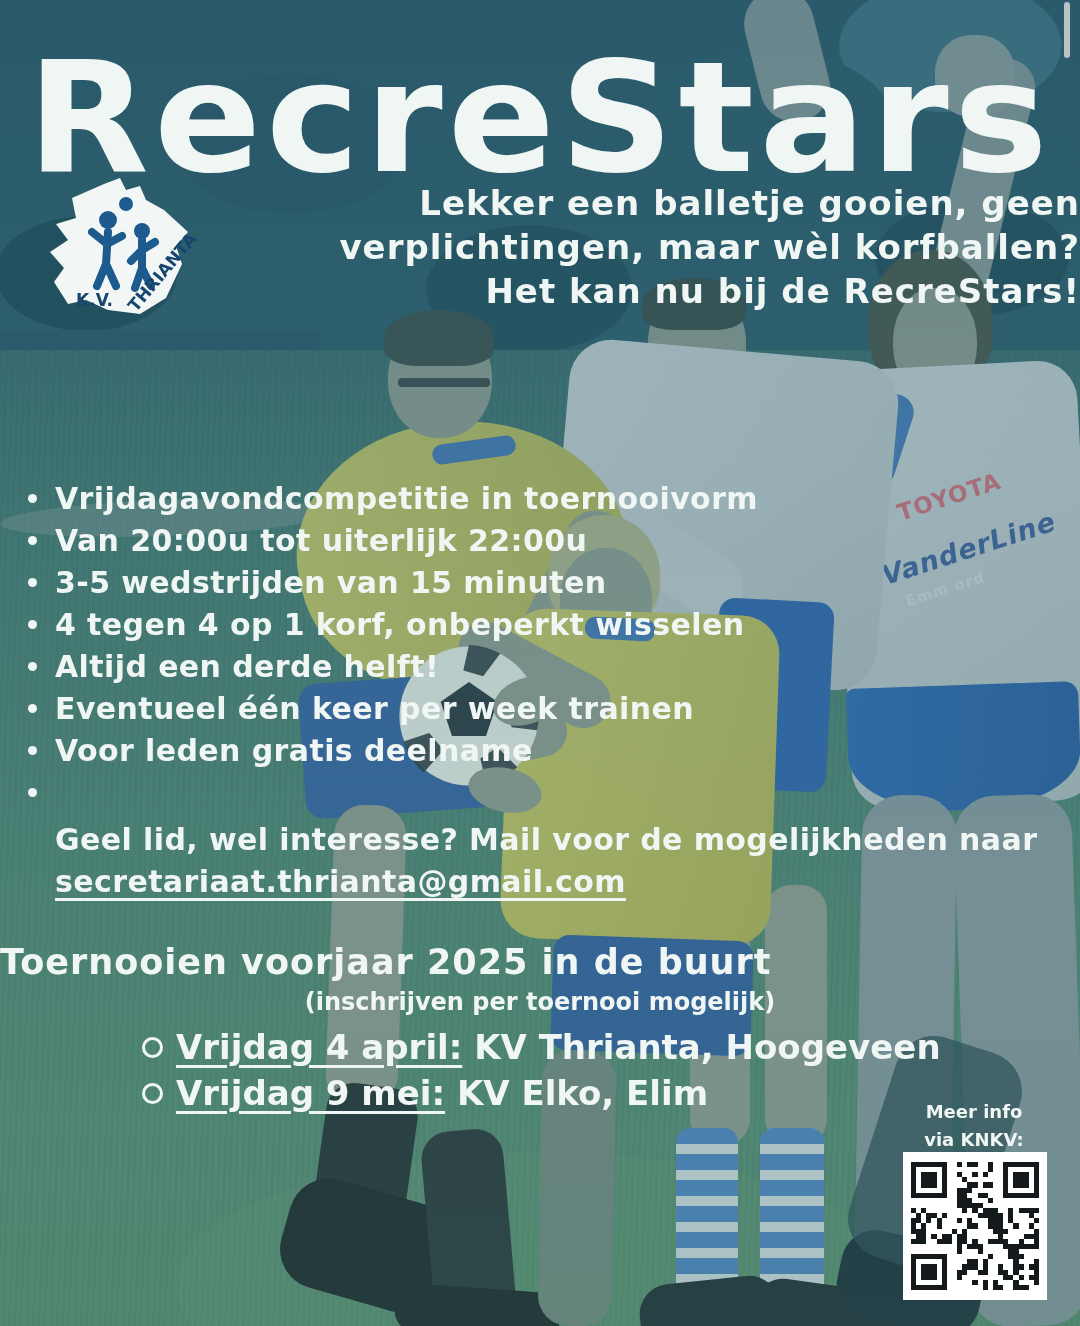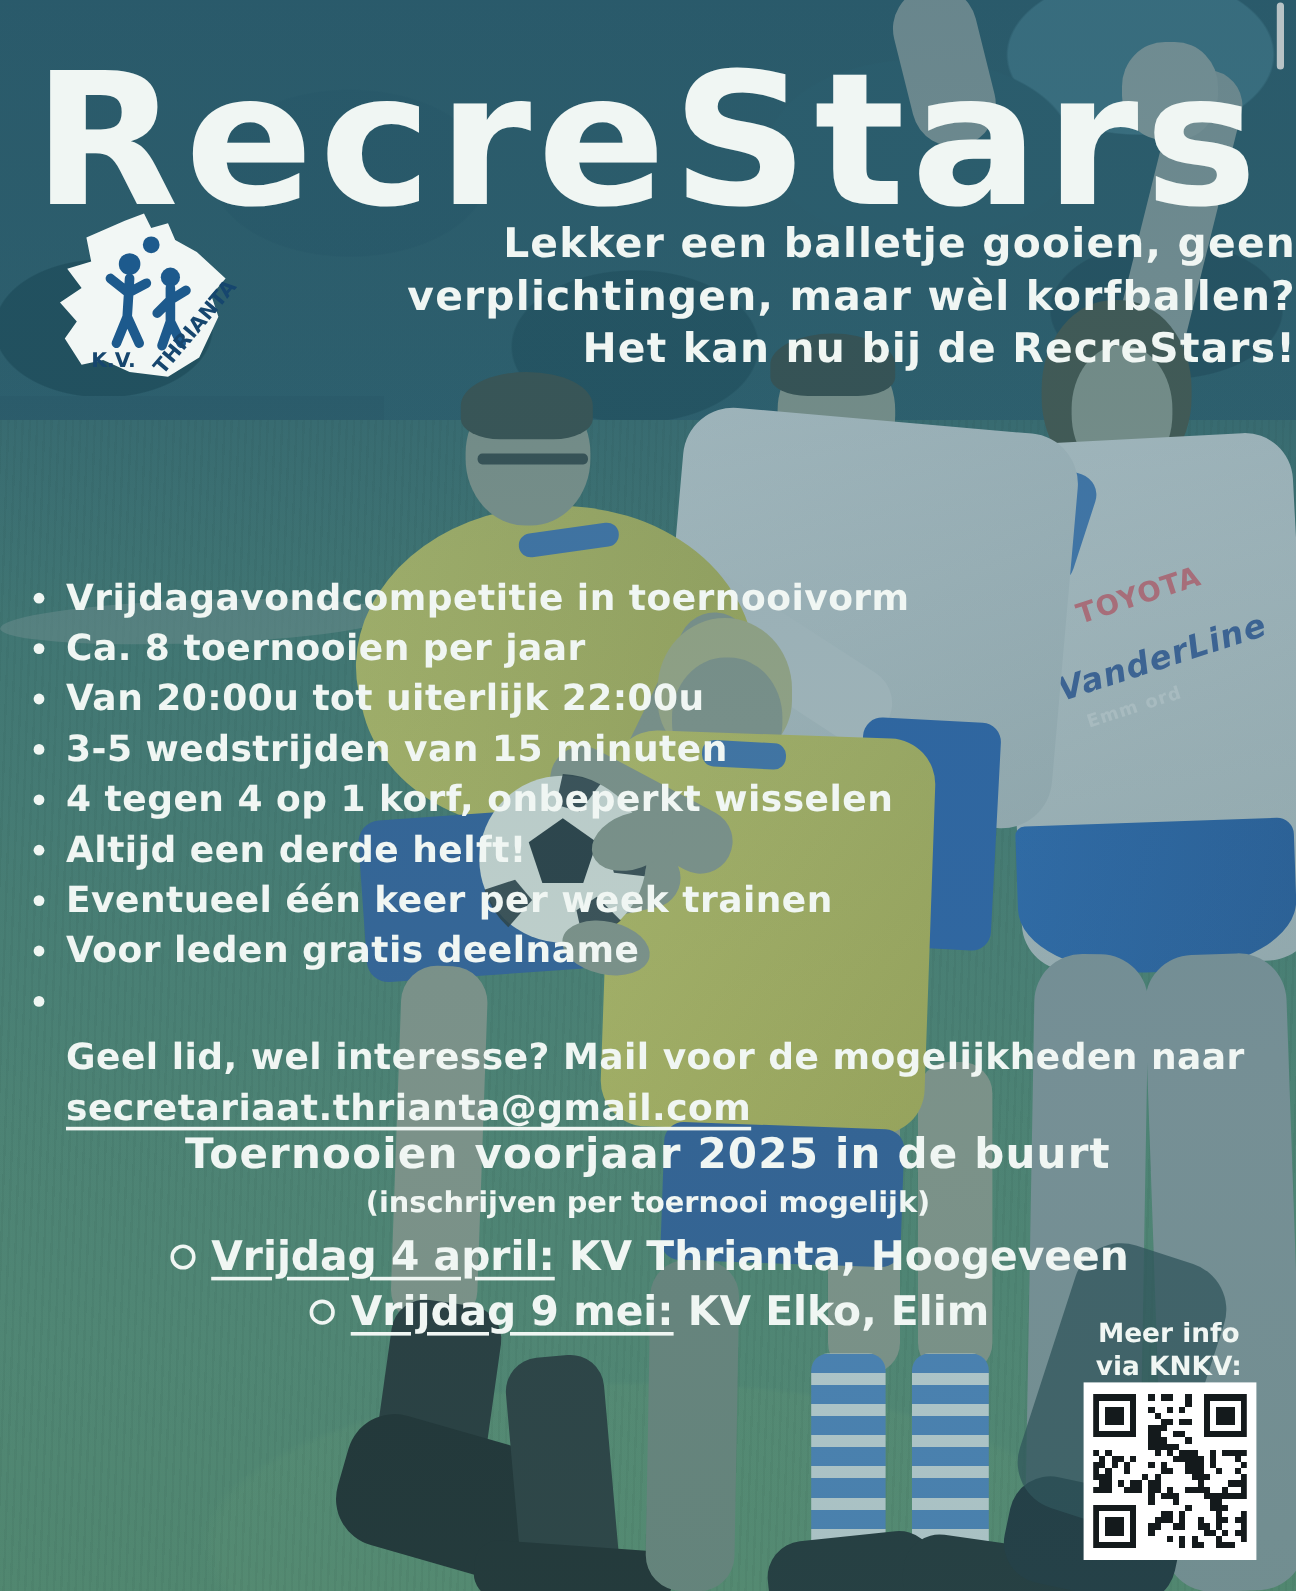--- a/index.html
+++ b/index.html
@@ -53,26 +53,26 @@
   .h1{left:0;top:437px;width:1080px;text-align:center;font-size:37px;letter-spacing:1px;}
   ul.bullets{left:28px;top:477px;position:absolute;margin:0;padding:0;list-style:none;width:1010px;}
   ul.bullets li{display:flex;align-items:center;height:42px;font-size:30px;letter-spacing:.4px;flex-wrap:wrap;}
   ul.bullets li.tall{height:84px;align-items:flex-start;}
   ul.bullets li.tall .dot{margin-top:17px;}
   .dot{width:9px;height:9px;border-radius:50%;background:var(--white);margin-right:18px;flex:none;}
   .btxt{white-space:nowrap;}
   li.tall .btxt{width:calc(100% - 27px);line-height:42px;margin-top:48px;}
   .email{margin-left:27px;line-height:42px;}
   .u{text-decoration:underline;text-decoration-thickness:3px;text-underline-offset:6px;}
-  .h2{left:0;top:942px;width:1080px;text-align:center;font-size:35px;letter-spacing:1px;}
+  .h2{left:0;top:942px;width:1080px;text-align:left;font-size:35px;letter-spacing:1px;}
   .note{left:0;top:988px;width:1080px;text-align:center;font-size:24px;}
   .tours{left:142px;top:1024px;position:absolute;}
-  .tour{display:flex;align-items:center;height:46px;font-size:34px;white-space:pre;justify-content:center;}
+  .tour{display:flex;align-items:center;height:46px;font-size:34px;white-space:pre;}
   .ring{width:15px;height:15px;border:3px solid var(--white);border-radius:50%;margin-right:13px;flex:none;}
-  .qrlabel{left:888px;top:1098px;width:172px;text-align:center;font-size:22px;line-height:28px;}
+  .qrlabel{left:888px;top:1098px;width:172px;text-align:center;font-size:18px;line-height:28px;}
   .qrbox{left:903px;top:1152px;width:144px;height:148px;background:#fff;padding:0;z-index:4;}
   .qrbox svg{position:absolute;left:8px;top:8px;width:128px;height:132px;}
   #scrollbar{position:absolute;left:1064px;top:2px;width:6px;height:56px;border-radius:3px;
     background:#c8ced0;opacity:.9;z-index:6;}
 </style>
 </head>
 <body>
 
 <div id="poster">
 
@@ -176,24 +176,20 @@
       <div>Lekker een balletje gooien, geen</div>
       <div>verplichtingen, maar wèl korfballen?</div>
       <div>Het kan nu bij de RecreStars!</div>
     </div>
 
 
     <ul class="bullets">
       <li>
           <span class="dot"></span>
           <span class="btxt">Vrijdagavondcompetitie in toernooivorm</span>
-        </li>
-      <li>
-          <span class="dot"></span>
-          <span class="btxt">Ca. 8 toernooien per jaar</span>
         </li>
       <li>
           <span class="dot"></span>
           <span class="btxt">Van 20:00u tot uiterlijk 22:00u</span>
         </li>
       <li>
           <span class="dot"></span>
           <span class="btxt">3-5 wedstrijden van 15 minuten</span>
         </li>
       <li>

